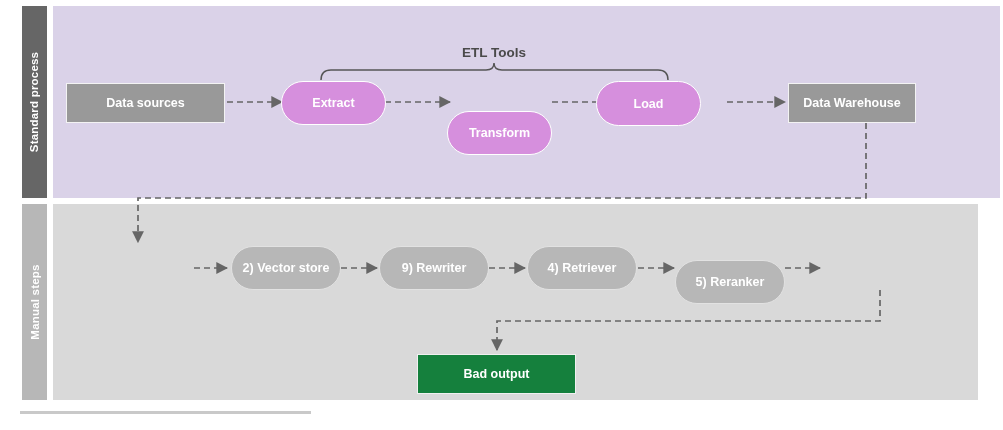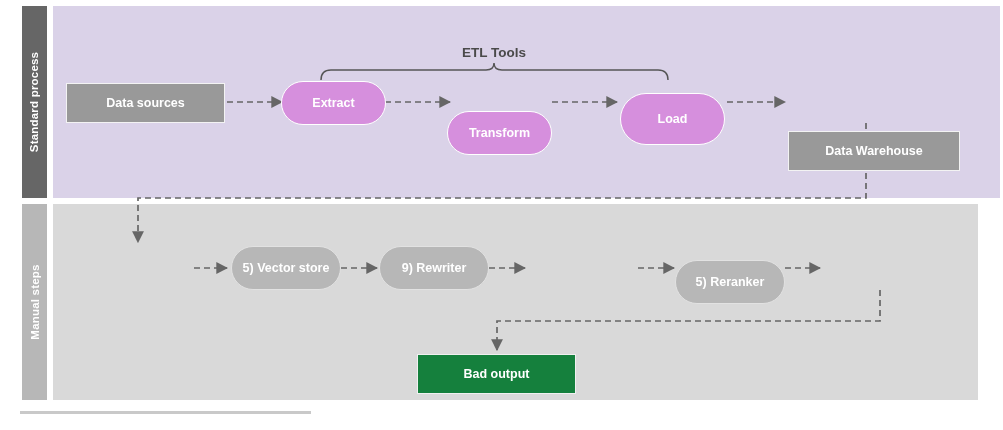--- a/index.html
+++ b/index.html
@@ -159,39 +159,42 @@
   </div>
 
   <div class="node rect-gray" style="left:66px;  top:83px;  width:159px; height:40px;">
     <span>Data sources</span>
   </div>
 
   <div class="node pill-magenta" style="left:447px; top:81px; width:105px; height:44px;margin-top:30px;">
     <span>Transform</span>
   </div>
 
-  <div class="node pill-magenta" style="left:620px; top:81px; width:105px; height:52px;margin-top:12px;">
+  <div class="node pill-magenta" style="left:596px; top:81px; width:105px; height:45px;">
     <span>Load</span>
   </div>
 
-  <div class="node rect-gray" style="left:788px; top:83px; width:172px; height:40px;margin-top:48px;">
+  <div class="node rect-gray" style="left:788px; top:83px; width:128px; height:40px;">
     <span>Data Warehouse</span>
   </div>
 
   <div id="etl-label">ETL Tools</div>
 
 
   <div class="node pill-gray" style="left:231px; top:246px; width:110px; height:44px;">
-    <span>5) Vector store</span>
+    <span>2) Vector store</span>
   </div>
 
   <div class="node pill-gray" style="left:379px; top:246px; width:110px; height:44px;">
     <span>9) Rewriter</span>
   </div>
 
+  <div class="node pill-gray" style="left:527px; top:246px; width:110px; height:44px;">
+    <span>4) Retriever</span>
+  </div>
 
   <div class="node pill-gray" style="left:675px; top:260px; width:110px; height:44px;">
     <span>5) Reranker</span>
   </div>
 
 
   <div class="node rect-yellow" style="left:417px; top:354px; width:159px; height:40px;">
     <span>Bad output</span>
   </div>
 

